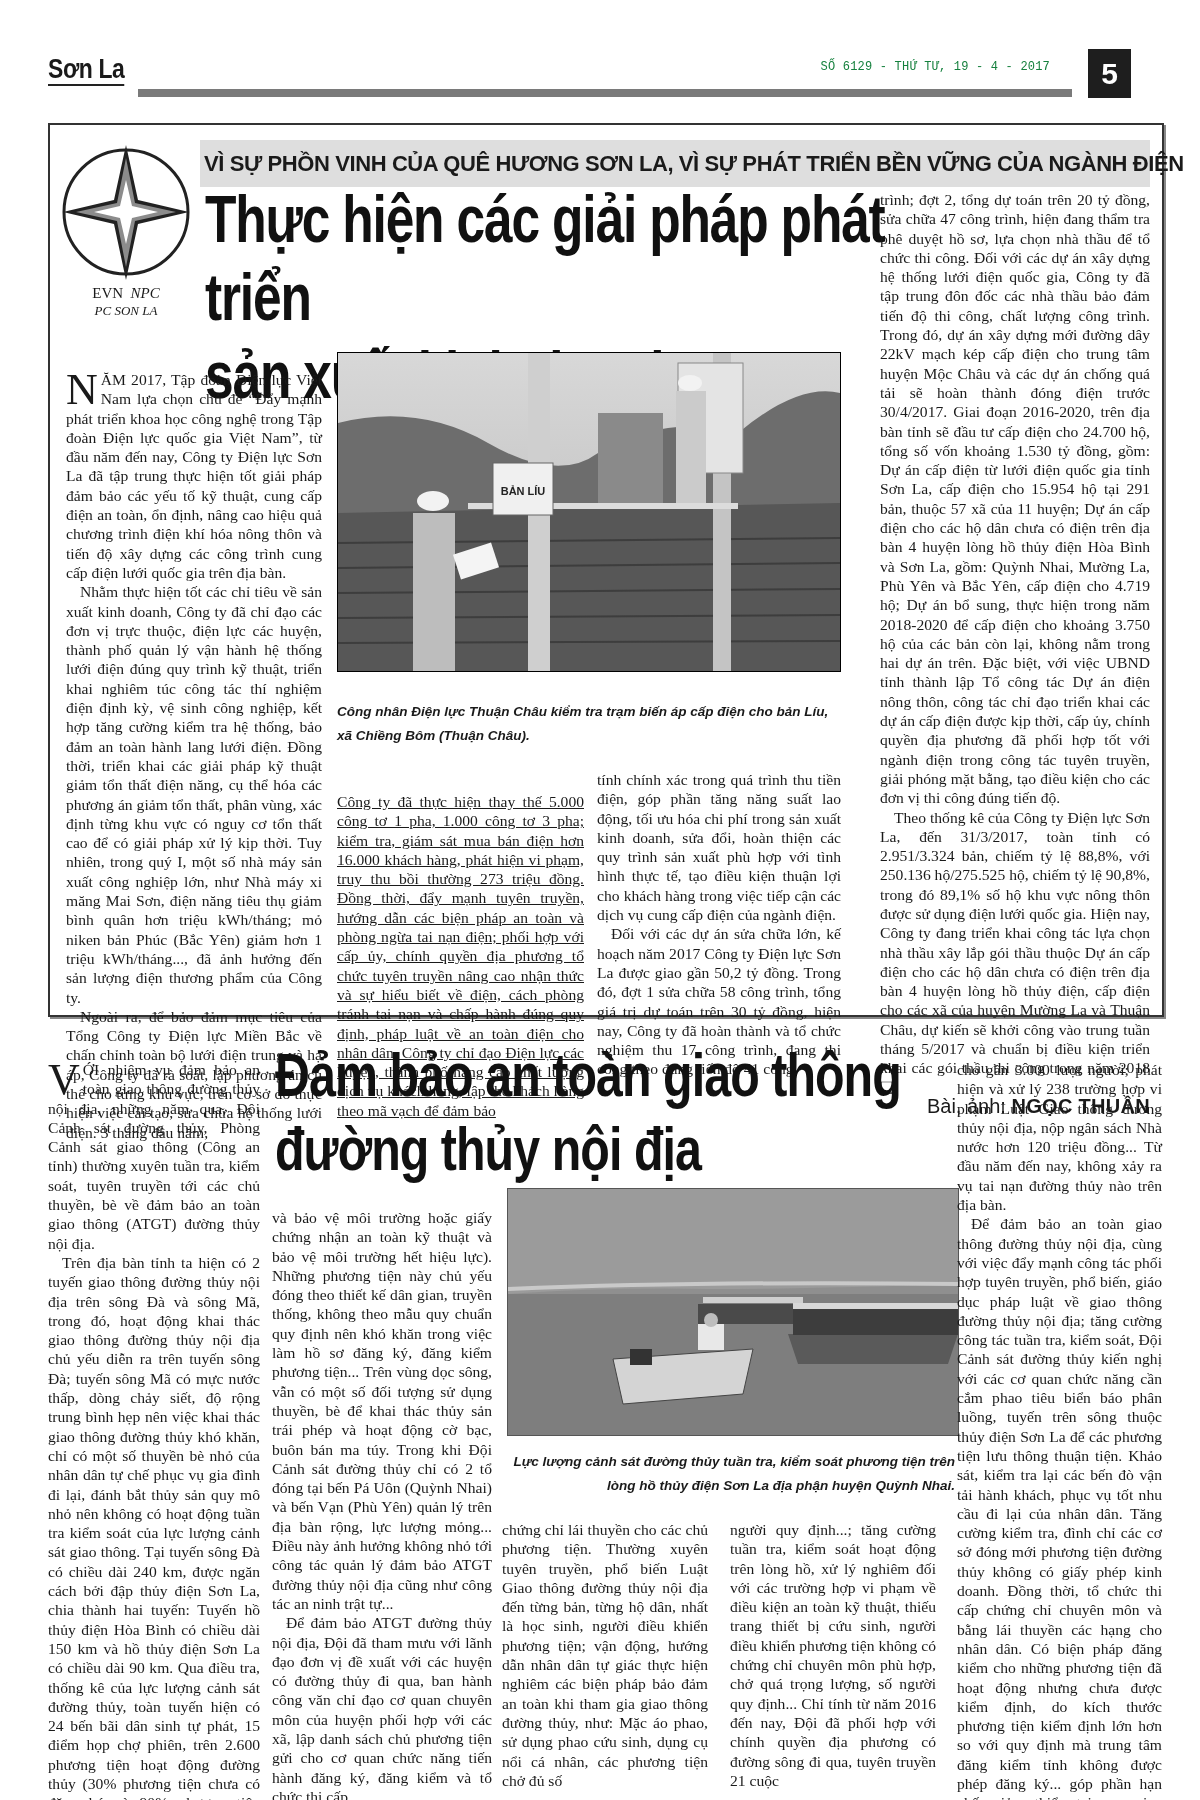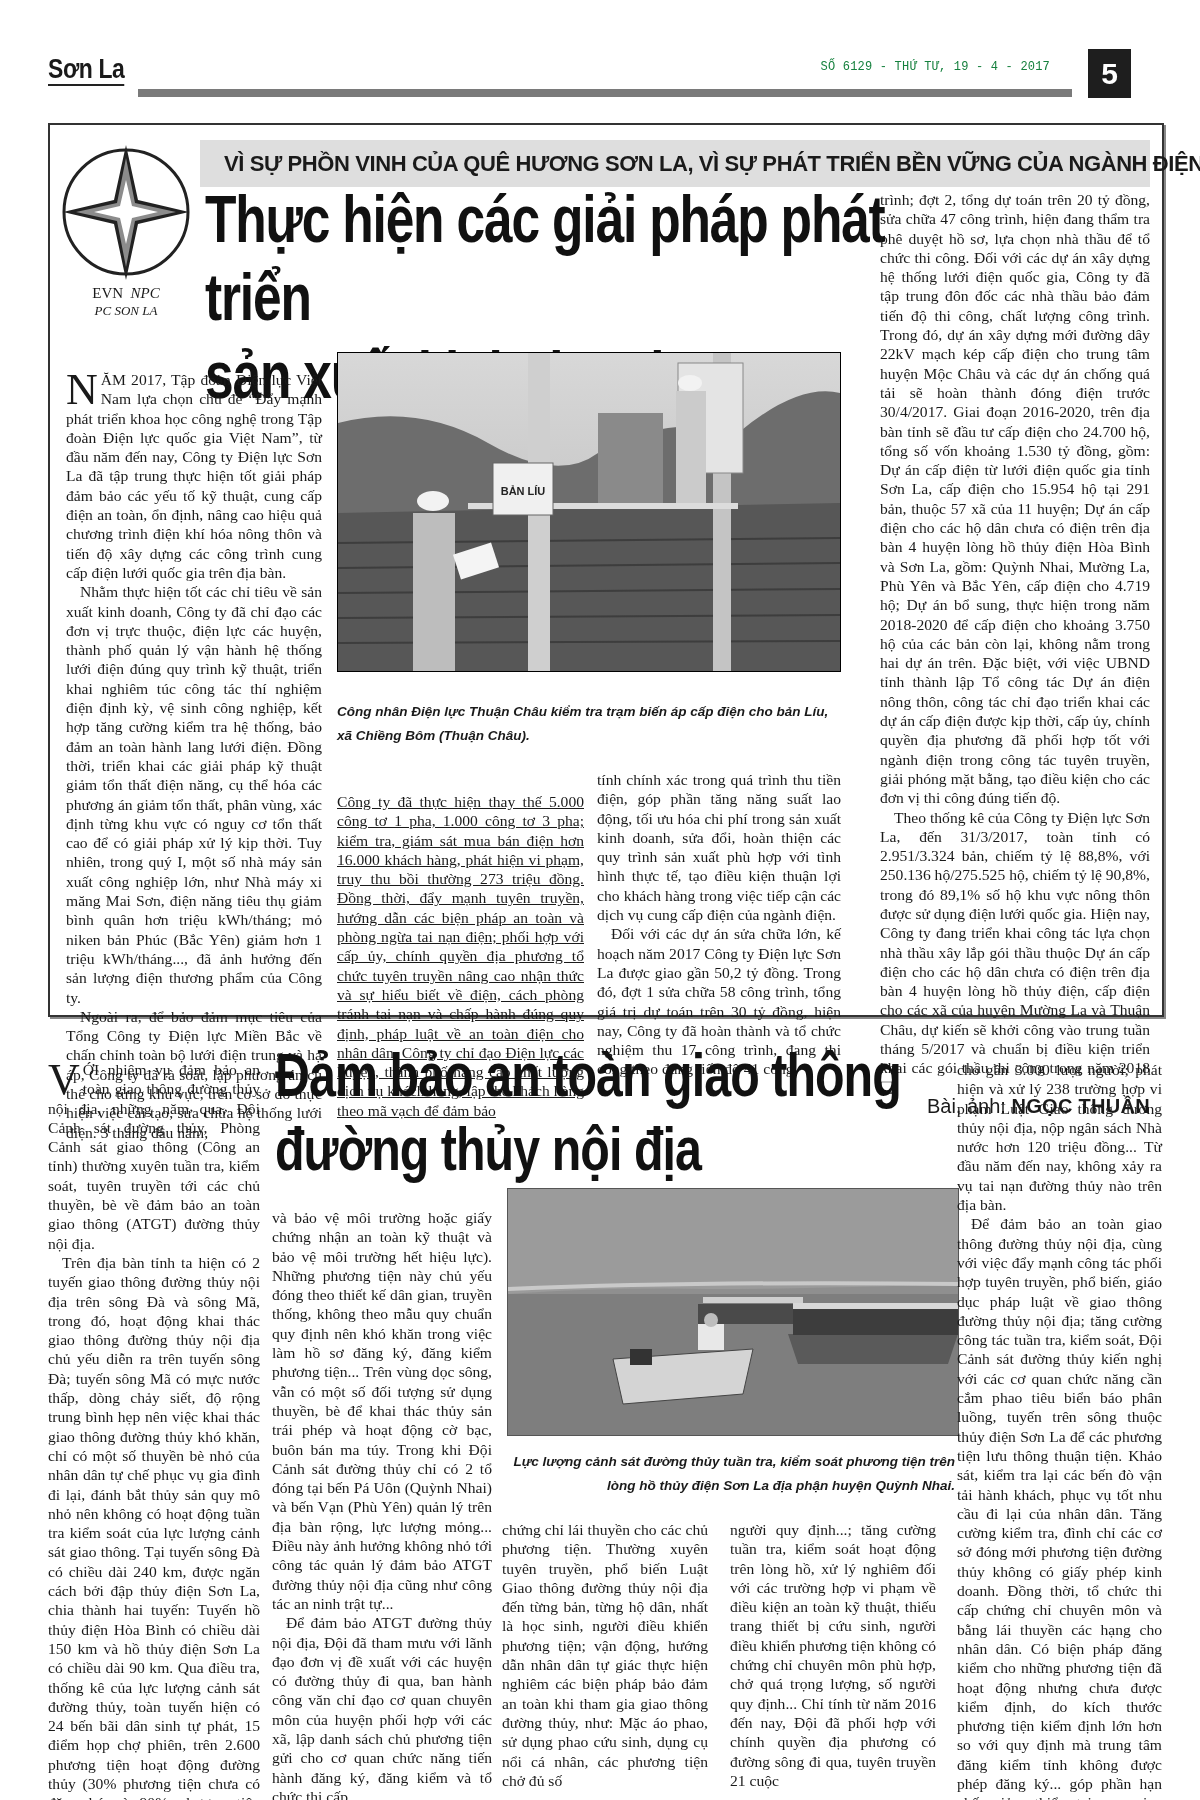--- a/index.html
+++ b/index.html
@@ -14,21 +14,21 @@
   .mast-bar { left:138px; top:89px; width:934px; height:8px; background:#7a7a7a; }
   .mast-date { right:150px; top:60px; font-family:Liberation Mono, monospace; font-size:12px;
     color:#15803d; letter-spacing:0.2px; }
   .mast-page { left:1088px; top:49px; width:43px; height:49px; background:#1e1e1e; color:#fff;
     font-family:"Liberation Sans", sans-serif; font-weight:bold; font-size:30px; text-align:center; line-height:49px; }
 
   
   .box1 { left:48px; top:123px; width:1112px; height:890px; border:2px solid #333; box-shadow:2px 2px 0 #888; }
   .kicker { left:200px; top:140px; width:950px; height:47px; background:#dedede;
     font-family:"Liberation Sans", sans-serif; font-weight:bold; font-size:22px; line-height:47px;
-    padding-left:24px; box-sizing:border-box; color:#1a1a1a; white-space:nowrap; letter-spacing:-0.4px; }
+    padding-left:4px; box-sizing:border-box; color:#1a1a1a; white-space:nowrap; letter-spacing:-0.4px; }
   .logo { left:62px; top:140px; width:128px; height:160px; }
   .logo-text1 { left:62px; top:285px; width:128px; text-align:center; font-size:15px; font-family:"Liberation Serif", serif; }
   .logo-text2 { left:62px; top:303px; width:128px; text-align:center; font-size:13px; font-style:italic; }
   .headline1 { left:205px; top:180px; width:700px; font-family:"Liberation Sans", sans-serif; font-weight:bold;
     font-size:66px; line-height:78px; letter-spacing:-1.5px; transform:scaleX(0.78); transform-origin:left top;
     width:900px; color:#111; }
 
   .col { font-size:15.6px; line-height:19.3px; text-align:justify; position:absolute; }
   .col p { margin:0; text-indent:14px; }
   .col p.first { text-indent:0;margin-top:20px; }

